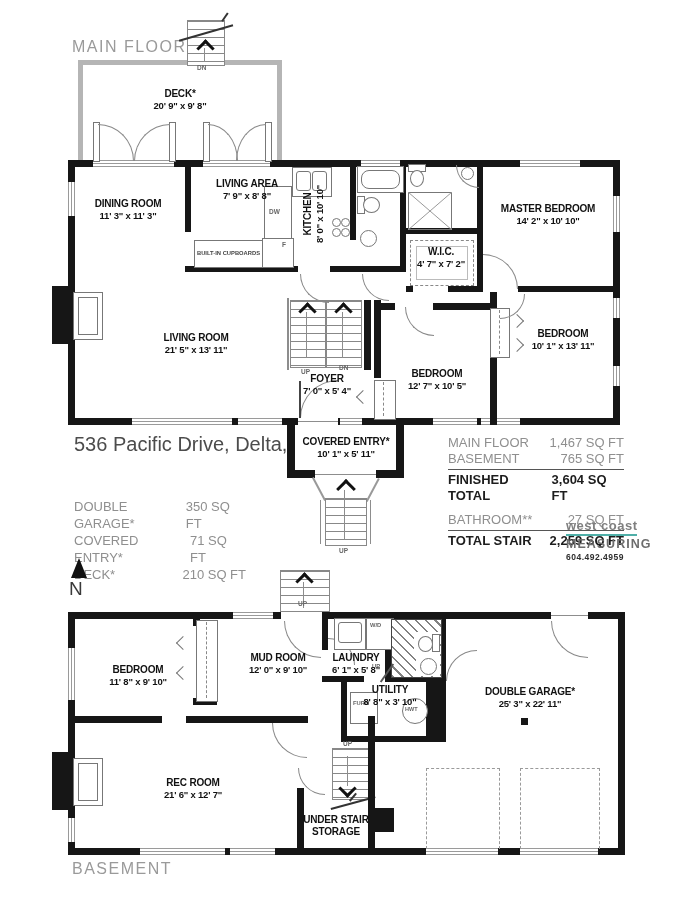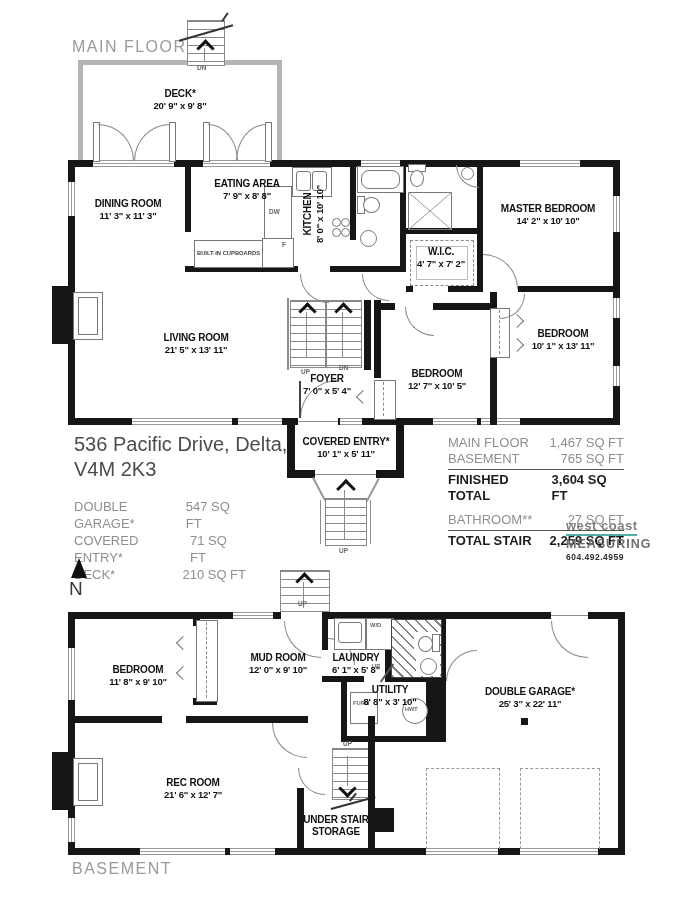--- a/index.html
+++ b/index.html
@@ -187,21 +187,21 @@
   <div class="arc bl" style="left:362px;top:274px;width:26px;height:26px;"></div>
   <div class="arc bl" style="left:405px;top:307px;width:28px;height:28px;"></div>
   <div class="arc tr" style="left:483px;top:254px;width:34px;height:34px;"></div>
   <div class="arc br" style="left:500px;top:294px;width:24px;height:24px;"></div>
 
   <div class="room-label" style="left:128px;top:198px;">
     <span class="rn">DINING ROOM</span>
     <span class="rd">11' 3" x 11' 3"</span>
   </div>
   <div class="room-label" style="left:247px;top:178px;">
-    <span class="rn">EATING AREA</span>
+    <span class="rn">LIVING AREA</span>
     <span class="rd">7' 9" x 8' 8"</span>
   </div>
   <div class="room-label rot" style="left:313px;top:214px;">
     <span class="rn">KITCHEN</span>
     <span class="rd">8' 0" x 10' 10"</span>
   </div>
   <div class="room-label" style="left:548px;top:203px;">
     <span class="rn">MASTER BEDROOM</span>
     <span class="rd">14' 2" x 10' 10"</span>
   </div>
@@ -236,26 +236,25 @@
   <div class="abs" style="left:378px;top:478px;width:1.5px;height:26px;background:#999;transform:rotate(28deg);transform-origin:top left;"></div>
   <div class="stairs-v" style="left:325px;top:498px;width:40px;height:46px;"></div>
   <div class="thin" style="left:320px;top:500px;width:1px;height:44px;"></div>
   <div class="thin" style="left:370px;top:500px;width:1px;height:44px;"></div>
   <div class="chev-up" style="left:339px;top:482px;width:11px;height:11px;"></div>
   <div class="thin" style="left:344px;top:490px;width:1px;height:50px;"></div>
   <div class="tiny" style="left:339px;top:547px;">UP</div>
 
   <div class="addr" style="left:74px;top:432px;">
     <div>536 Pacific Drive, Delta,</div>
-    <div>V4M 2K3</div>
   </div>
   <div class="sumblock" style="left:74px;top:498px;">
     <div class="srow">
       <span>DOUBLE GARAGE*</span>
-        <span>547 SQ FT</span>
+        <span>350 SQ FT</span>
     </div>
     <div class="srow">
       <span>COVERED ENTRY*</span>
         <span>71 SQ FT</span>
     </div>
     <div class="srow">
       <span>DECK*</span>
         <span>210 SQ FT</span>
     </div>
   </div>

